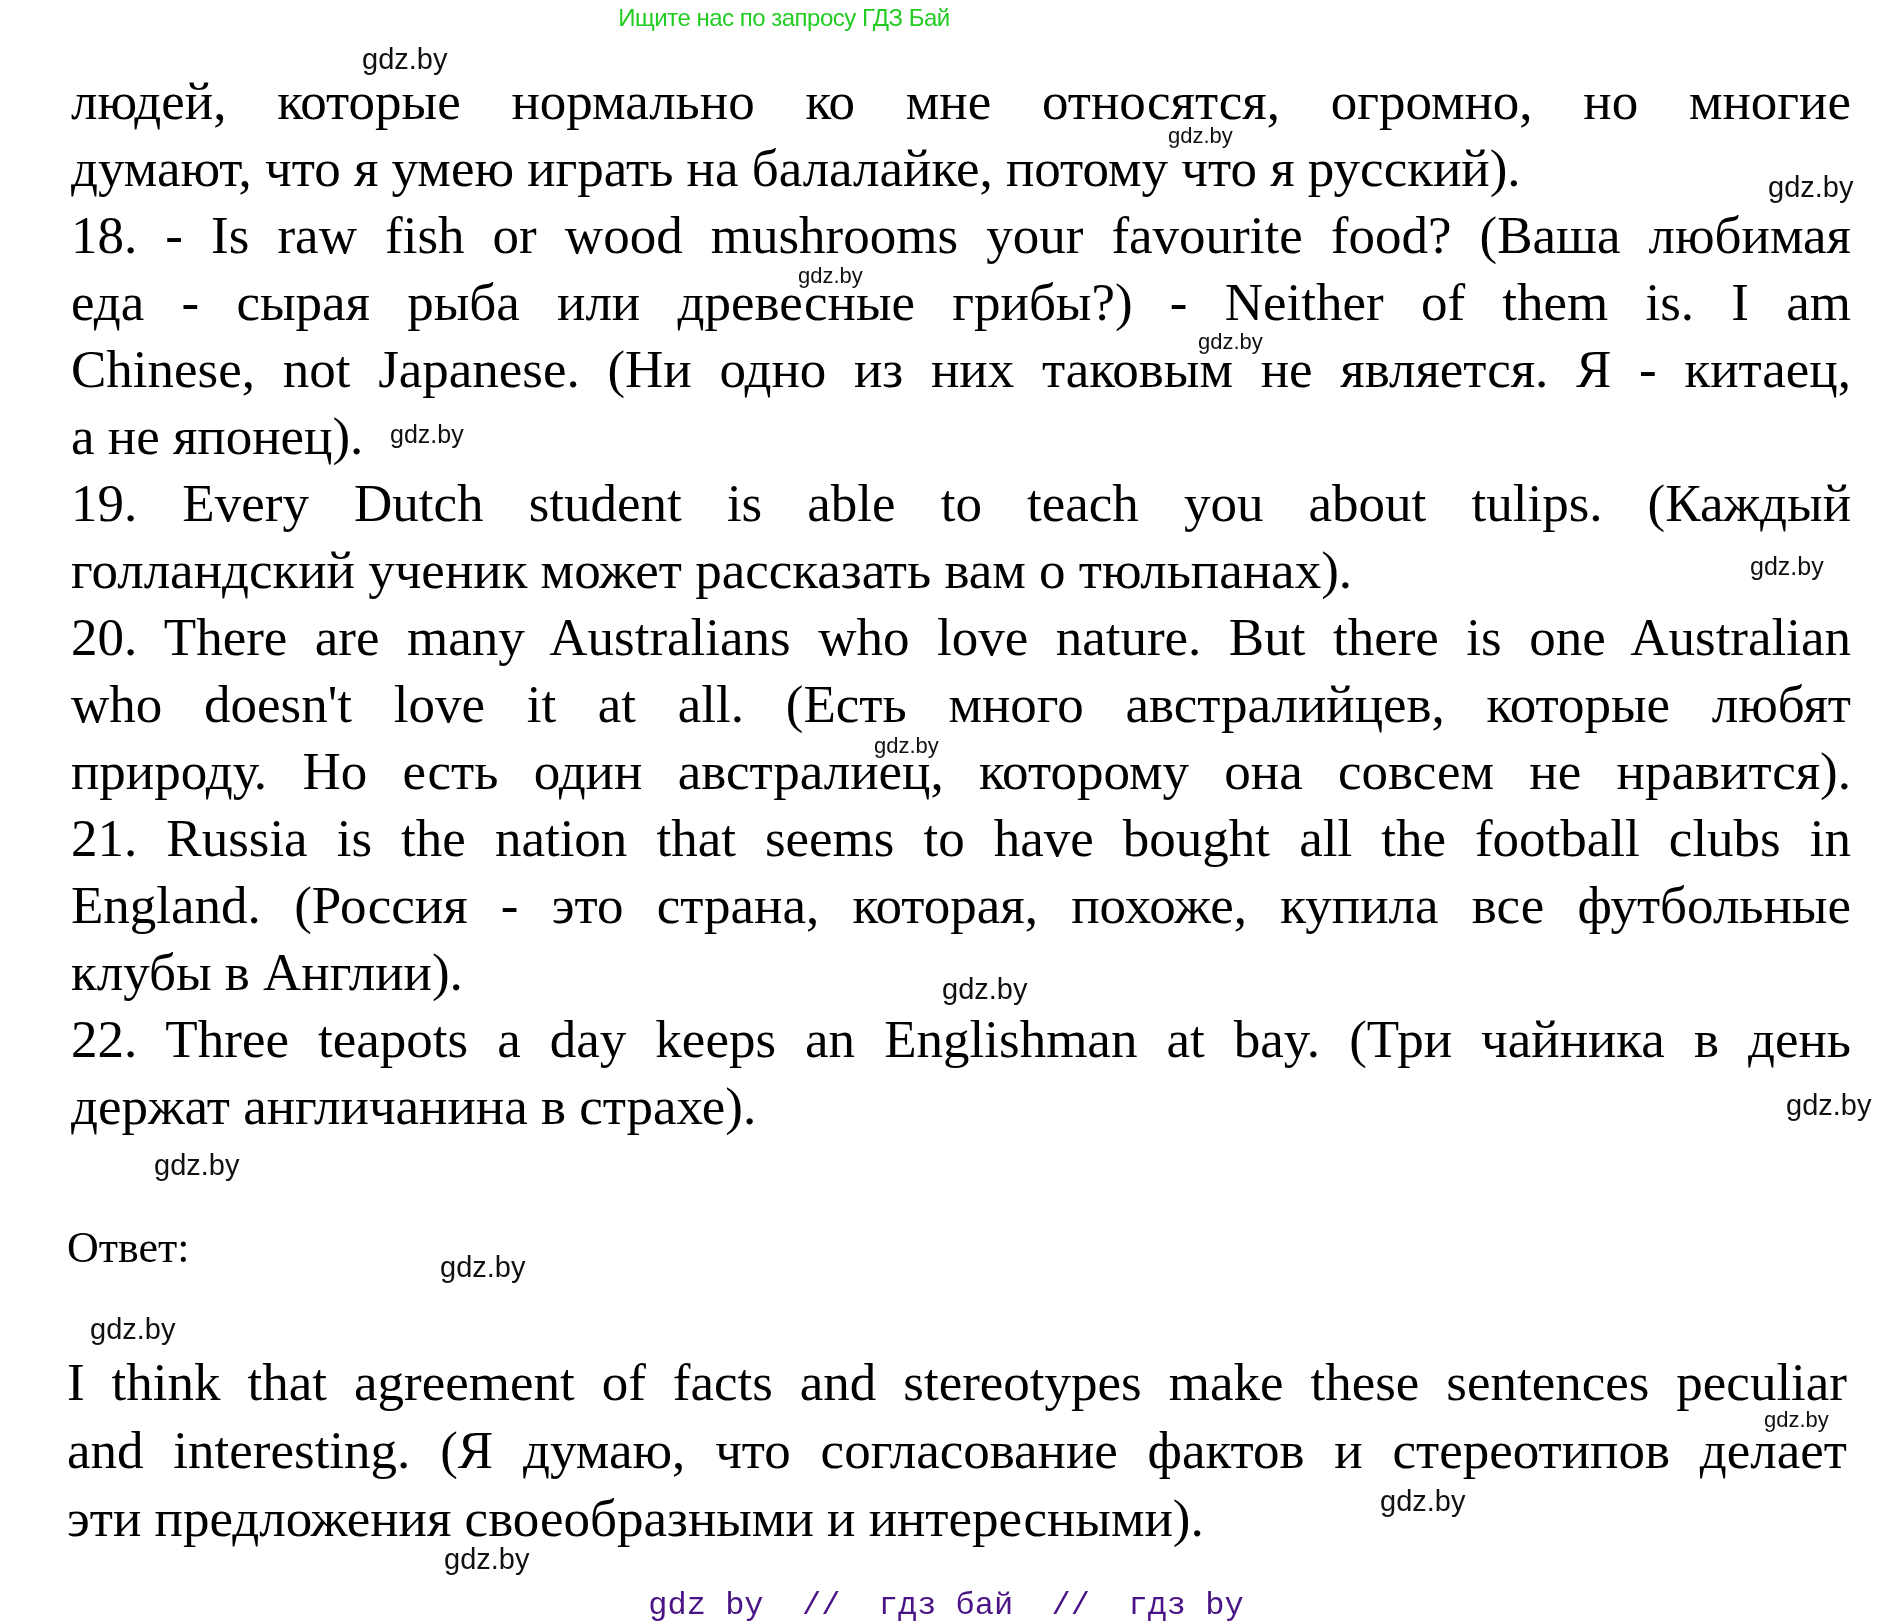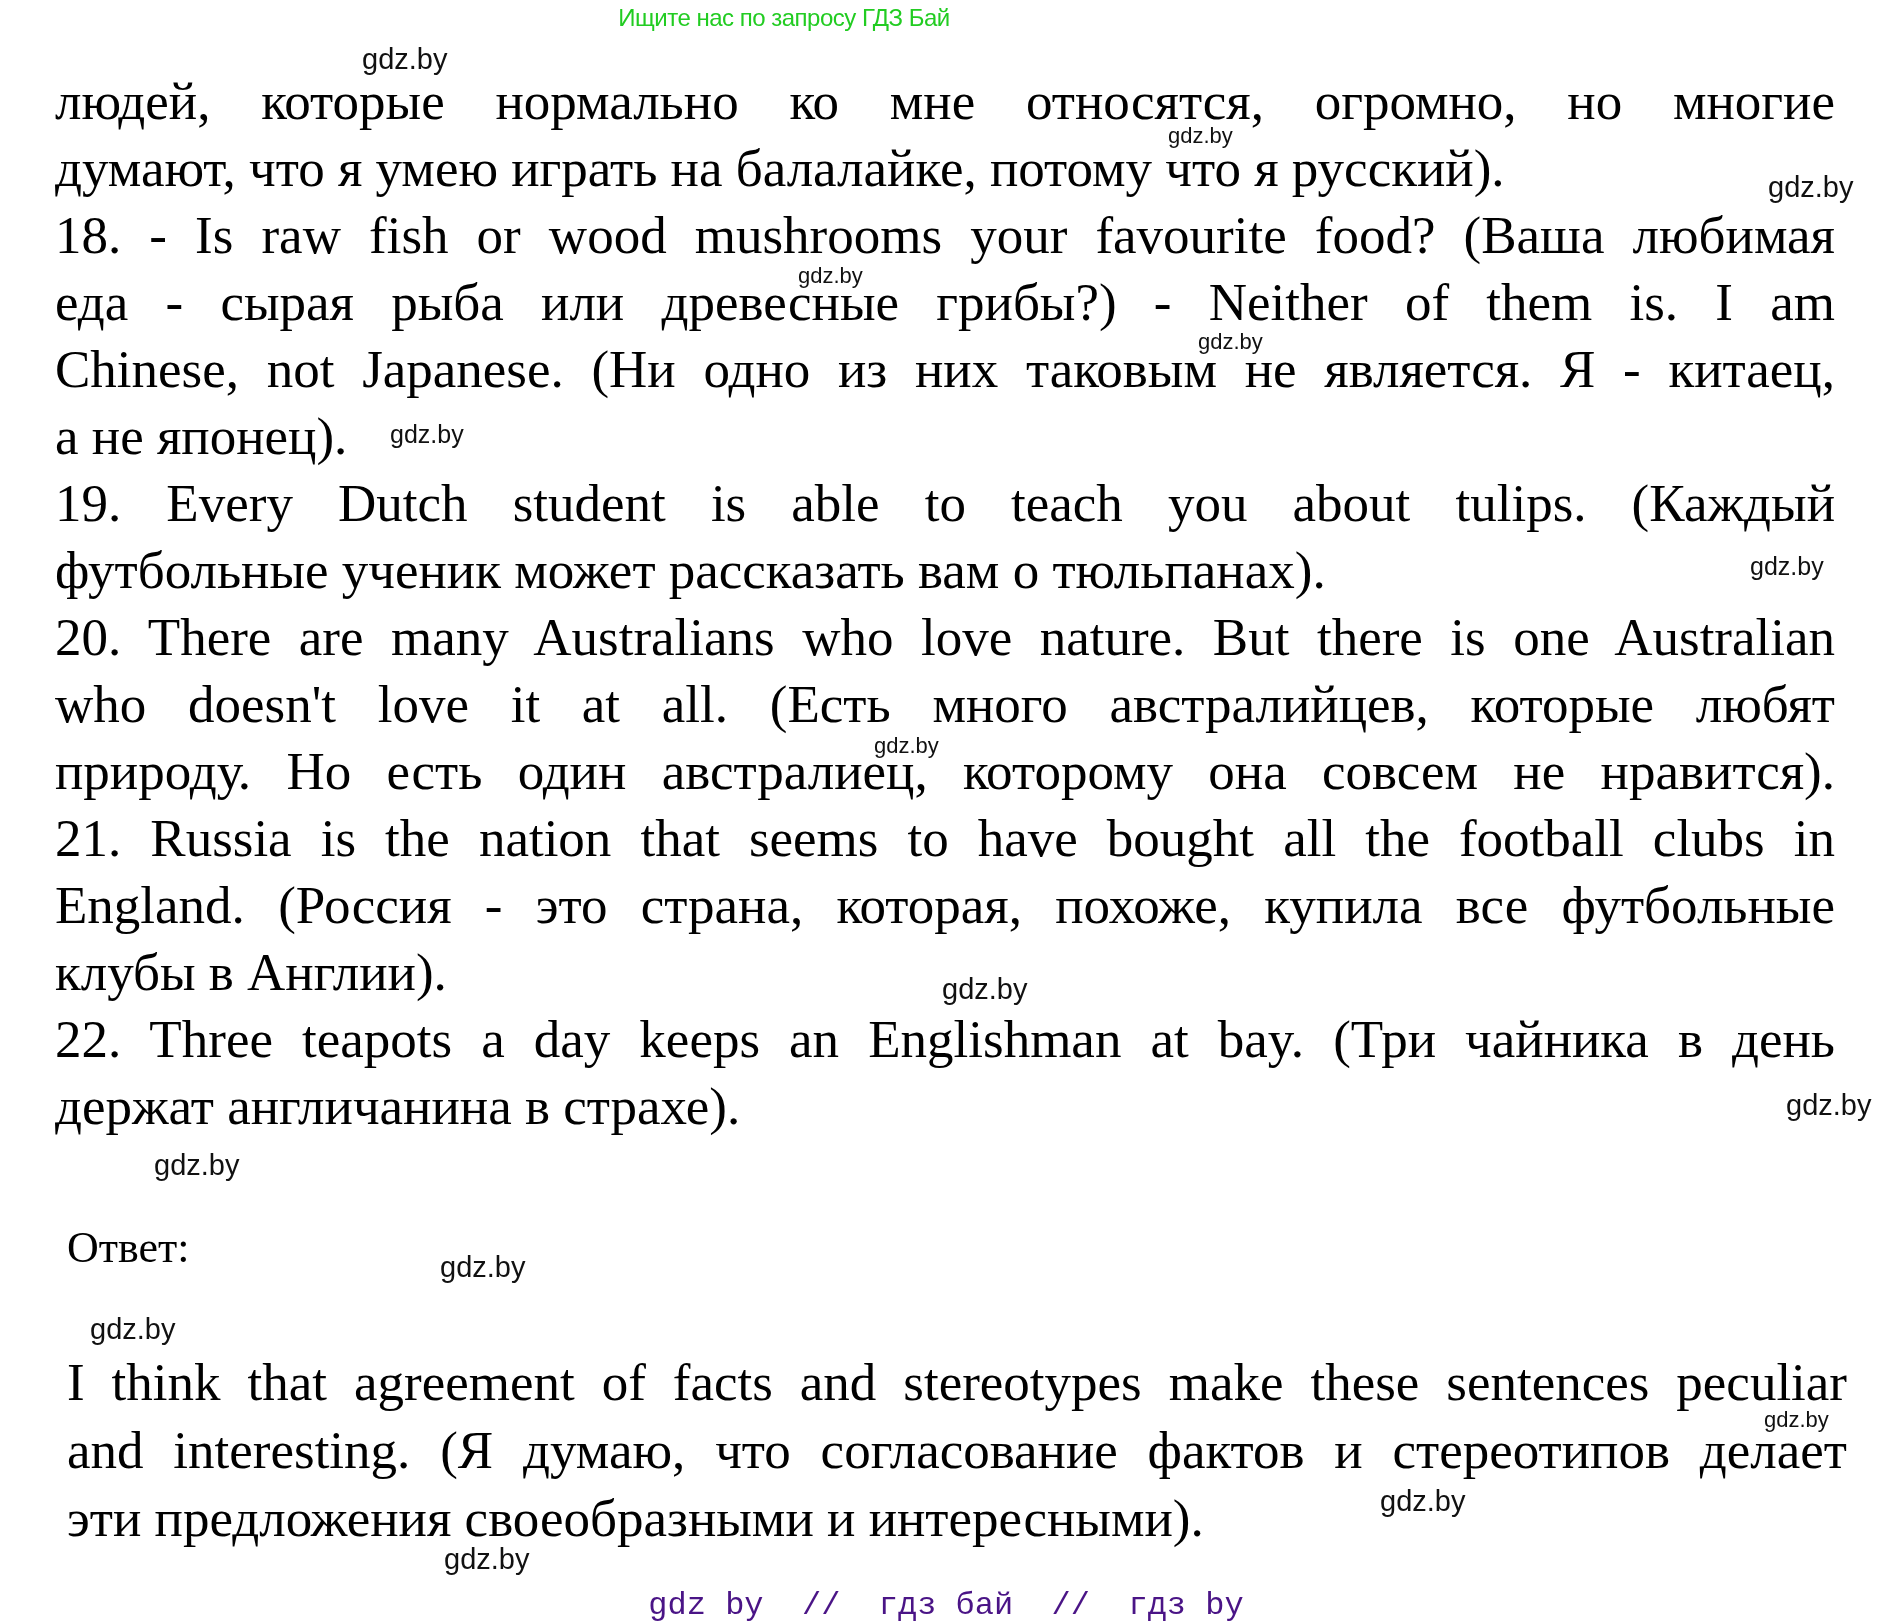--- a/index.html
+++ b/index.html
@@ -3,21 +3,21 @@
 <meta charset="utf-8">
 <style>
   html, body { margin: 0; padding: 0; background: #ffffff; }
   body { width: 1892px; height: 1624px; position: relative; overflow: hidden; }
   .header {
     position: absolute; left: 0; top: 0; width: 1568px; text-align: center;
     font-family: "Liberation Sans", sans-serif; font-size: 24px; line-height: 36px;
     color: #22cc22; letter-spacing: -0.5px;
   }
   .page-text {
-    position: absolute; left: 55px; width: 1780px;
+    position: absolute; left: 71px; width: 1780px;
     font-family: "Liberation Serif", serif; font-size: 53px; line-height: 67px; color: #000;
   }
   .line { display: block; white-space: nowrap; height: 67px; }
   .line.justify { text-align: justify; text-align-last: justify; white-space: normal; }
   .answer-label {
     position: absolute; left: 67px; top: 1214px;
     font-family: "Liberation Serif", serif; font-size: 44px; line-height: 67px; color: #000;
   }
   .answer-text {
     position: absolute; left: 67px; top: 1348px; width: 1780px;
@@ -40,21 +40,21 @@
 <div class="header">Ищите нас по запросу ГДЗ Бай</div>
 
 <div class="page-text" style="top:68px;">
   <span class="line justify">людей, которые нормально ко мне относятся, огромно, но многие</span>
   <span class="line">думают, что я умею играть на балалайке, потому что я русский).</span>
   <span class="line justify">18. - Is raw fish or wood mushrooms your favourite food? (Ваша любимая</span>
   <span class="line justify">еда - сырая рыба или древесные грибы?) - Neither of them is. I am</span>
   <span class="line justify">Chinese, not Japanese. (Ни одно из них таковым не является. Я - китаец,</span>
   <span class="line">а не японец).</span>
   <span class="line justify">19. Every Dutch student is able to teach you about tulips. (Каждый</span>
-  <span class="line">футбольные ученик может рассказать вам о тюльпанах).</span>
+  <span class="line">голландский ученик может рассказать вам о тюльпанах).</span>
   <span class="line justify">20. There are many Australians who love nature. But there is one Australian</span>
   <span class="line justify">who doesn't love it at all. (Есть много австралийцев, которые любят</span>
   <span class="line justify">природу. Но есть один австралиец, которому она совсем не нравится).</span>
   <span class="line justify">21. Russia is the nation that seems to have bought all the football clubs in</span>
   <span class="line justify">England. (Россия - это страна, которая, похоже, купила все футбольные</span>
   <span class="line">клубы в Англии).</span>
   <span class="line justify">22. Three teapots a day keeps an Englishman at bay. (Три чайника в день</span>
   <span class="line">держат англичанина в страхе).</span>
 </div>
 

